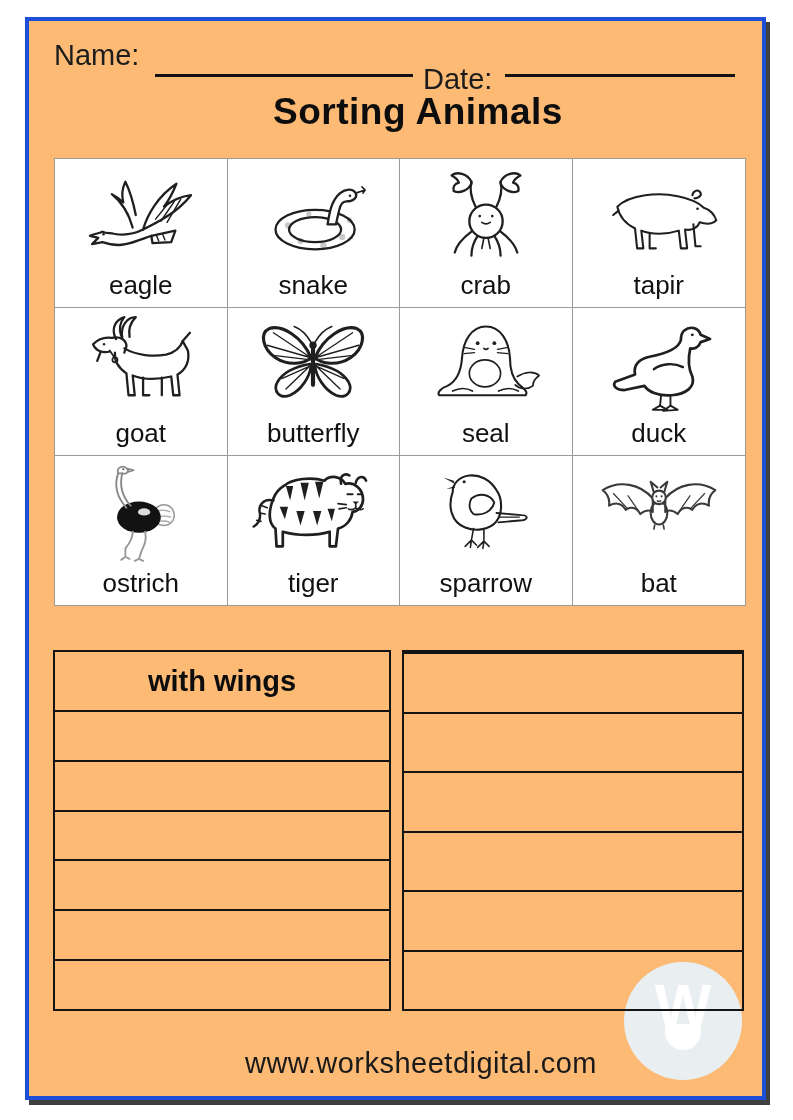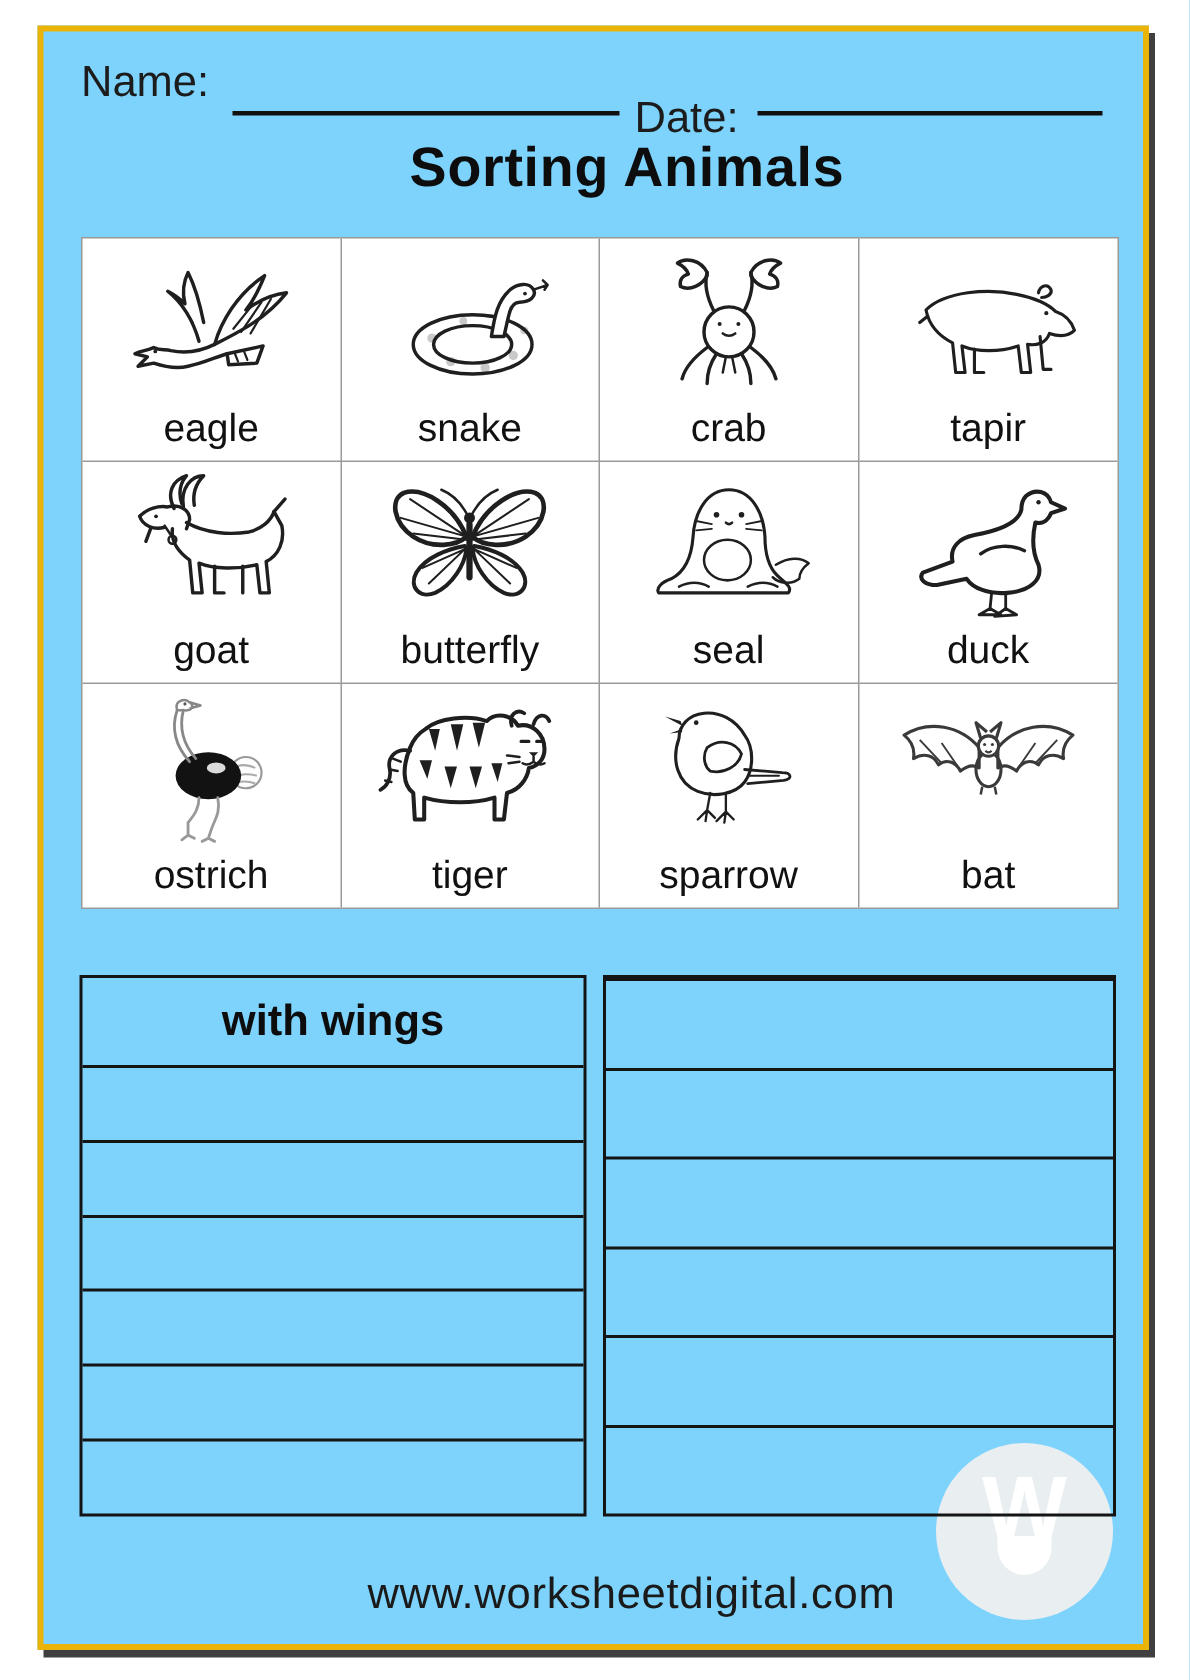--- a/index.html
+++ b/index.html
@@ -2,21 +2,21 @@
 <html><head>
 <meta charset="utf-8">
 <style>
   html,body{margin:0;padding:0;}
   body{
     width:793px;height:1120px;background:#ffffff;position:relative;overflow:hidden;
     font-family:"Liberation Sans", sans-serif;color:#141414;
   }
   .frame{
     position:absolute;left:25px;top:17px;width:733px;height:1075px;
-    border:4px solid #eab308;background:#7dd3fc;box-shadow:4px 5px 0 #3f3f3f;
+    border:4px solid #1d4ed8;background:#fdba74;box-shadow:4px 5px 0 #3f3f3f;
   }
   .abs{position:absolute;}
   .name-label,.date-label{font-size:29px;color:#1c1c1c;}
   .fill-line{border-top:3px solid #111;height:0;}
   .page-title{left:0;right:0;top:70px;text-align:center;font-size:37px;font-weight:700;letter-spacing:.5px;color:#0d0d0d;padding-left:45px;}
   
   .animal-grid{
     left:25px;top:137px;width:690px;height:446px;
     display:grid;grid-template-columns:repeat(4,1fr);grid-template-rows:repeat(3,1fr);
     border:1px solid #9a9a9a;background:#fff;z-index:2;

